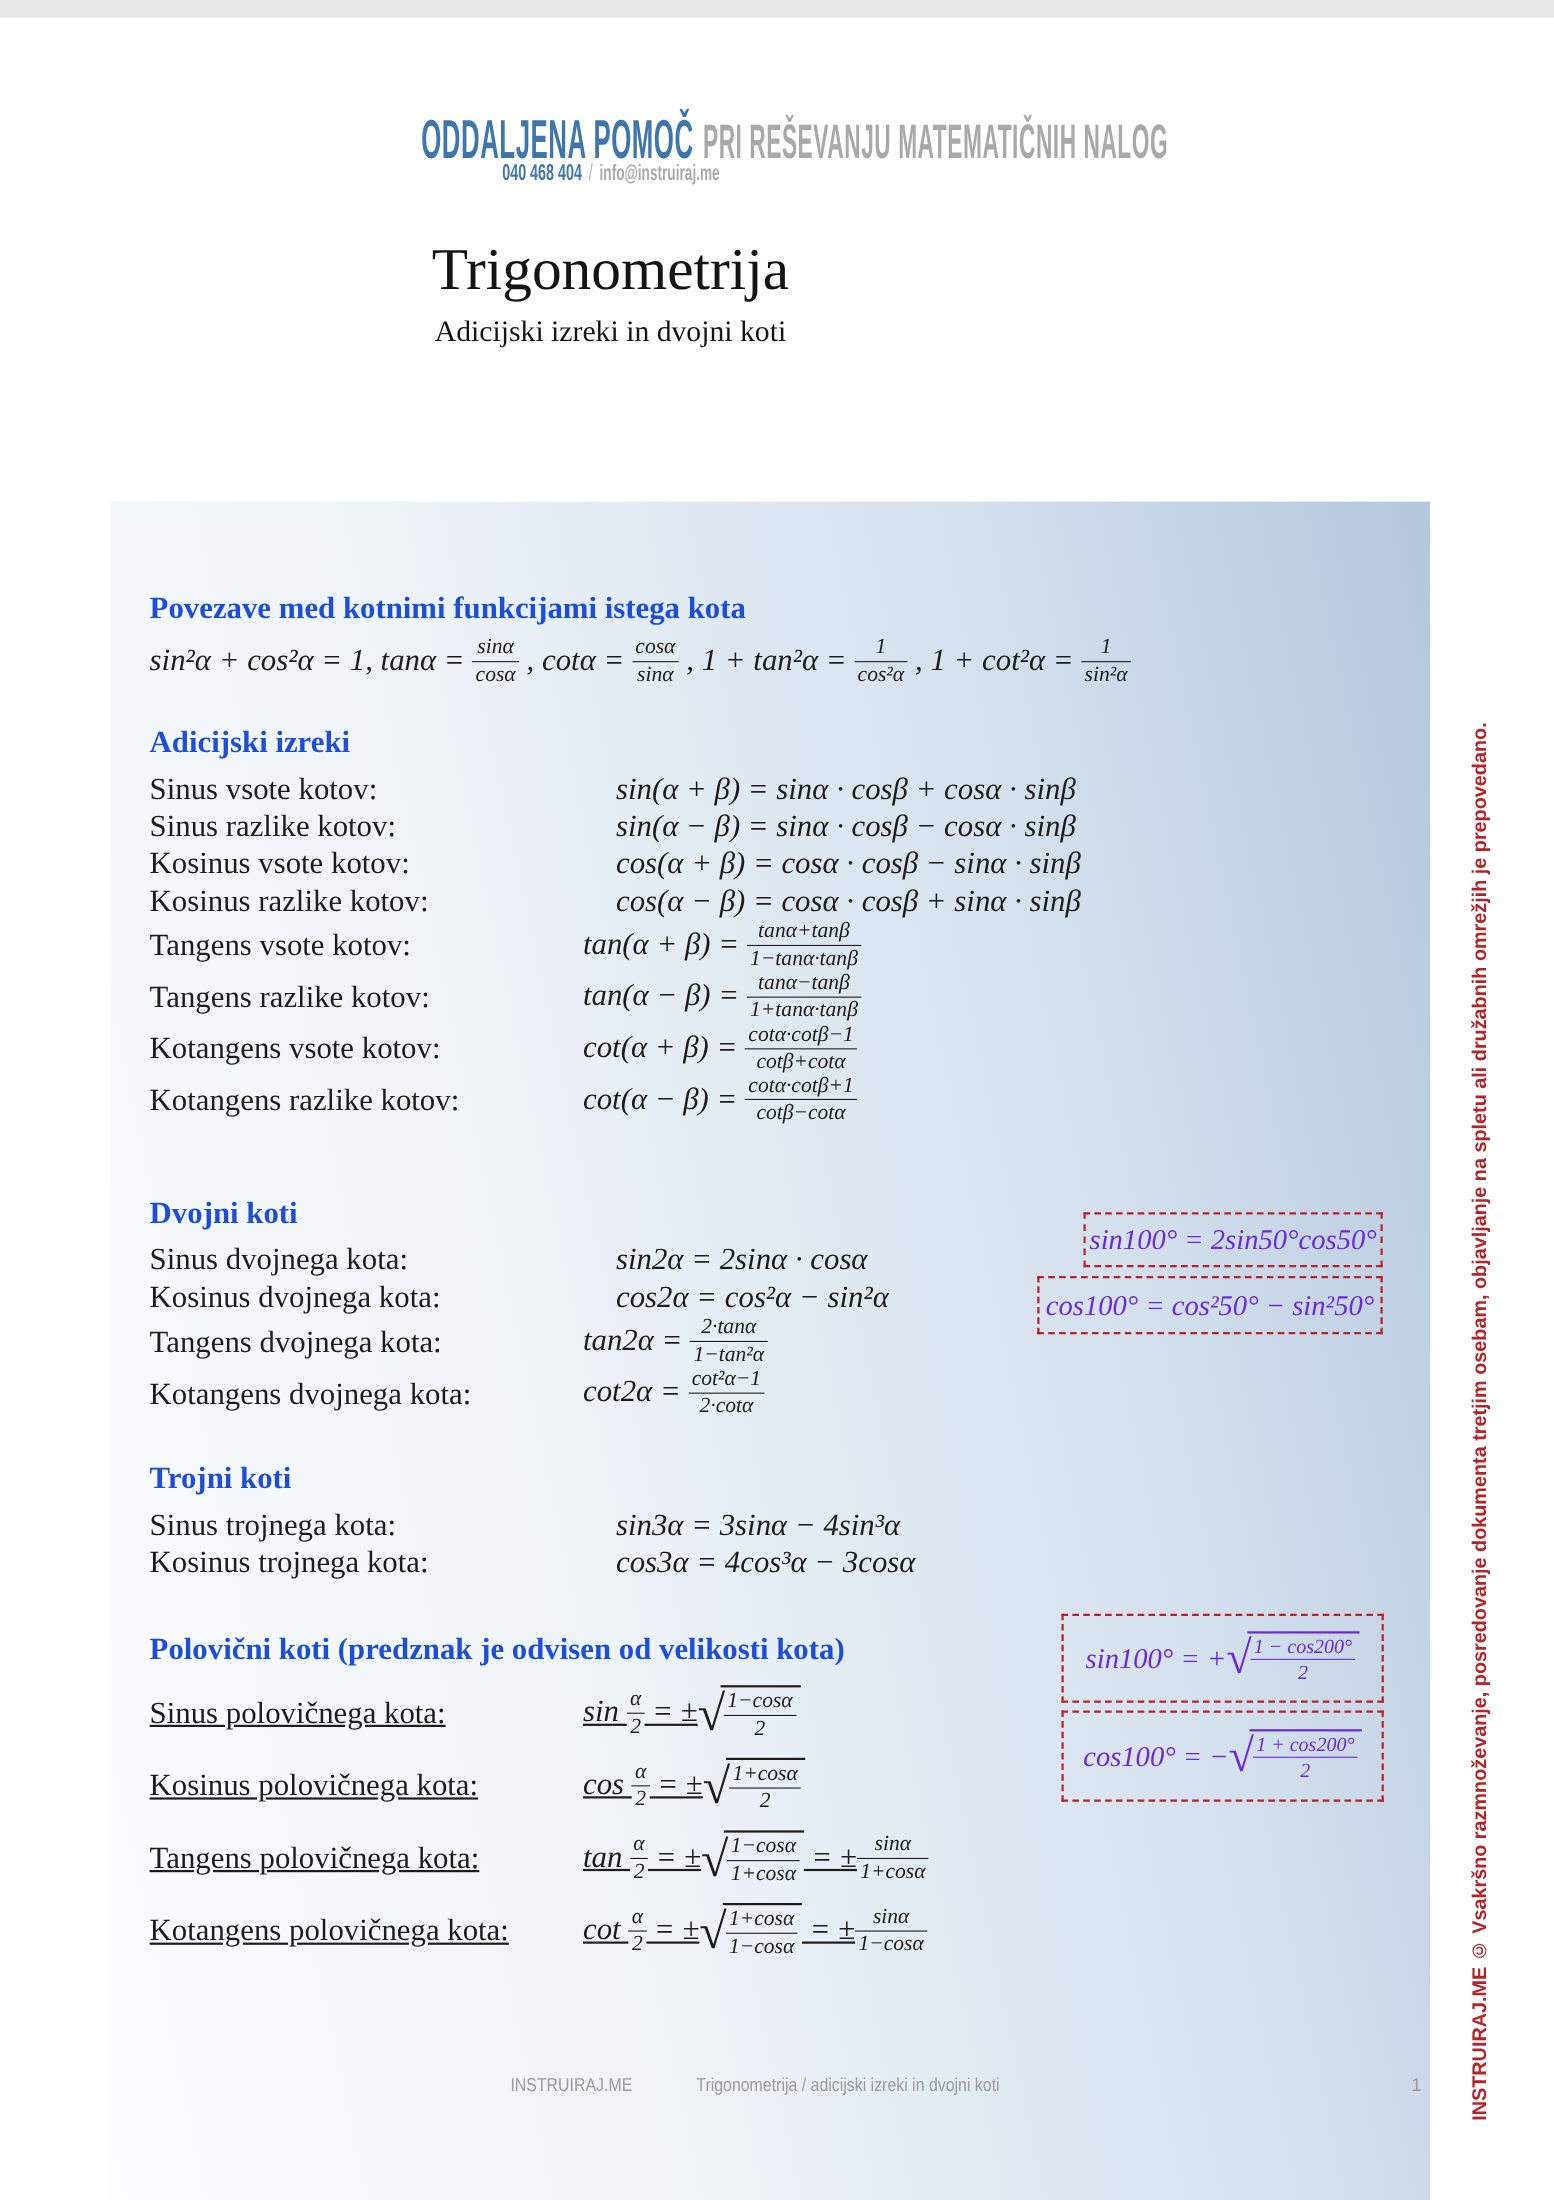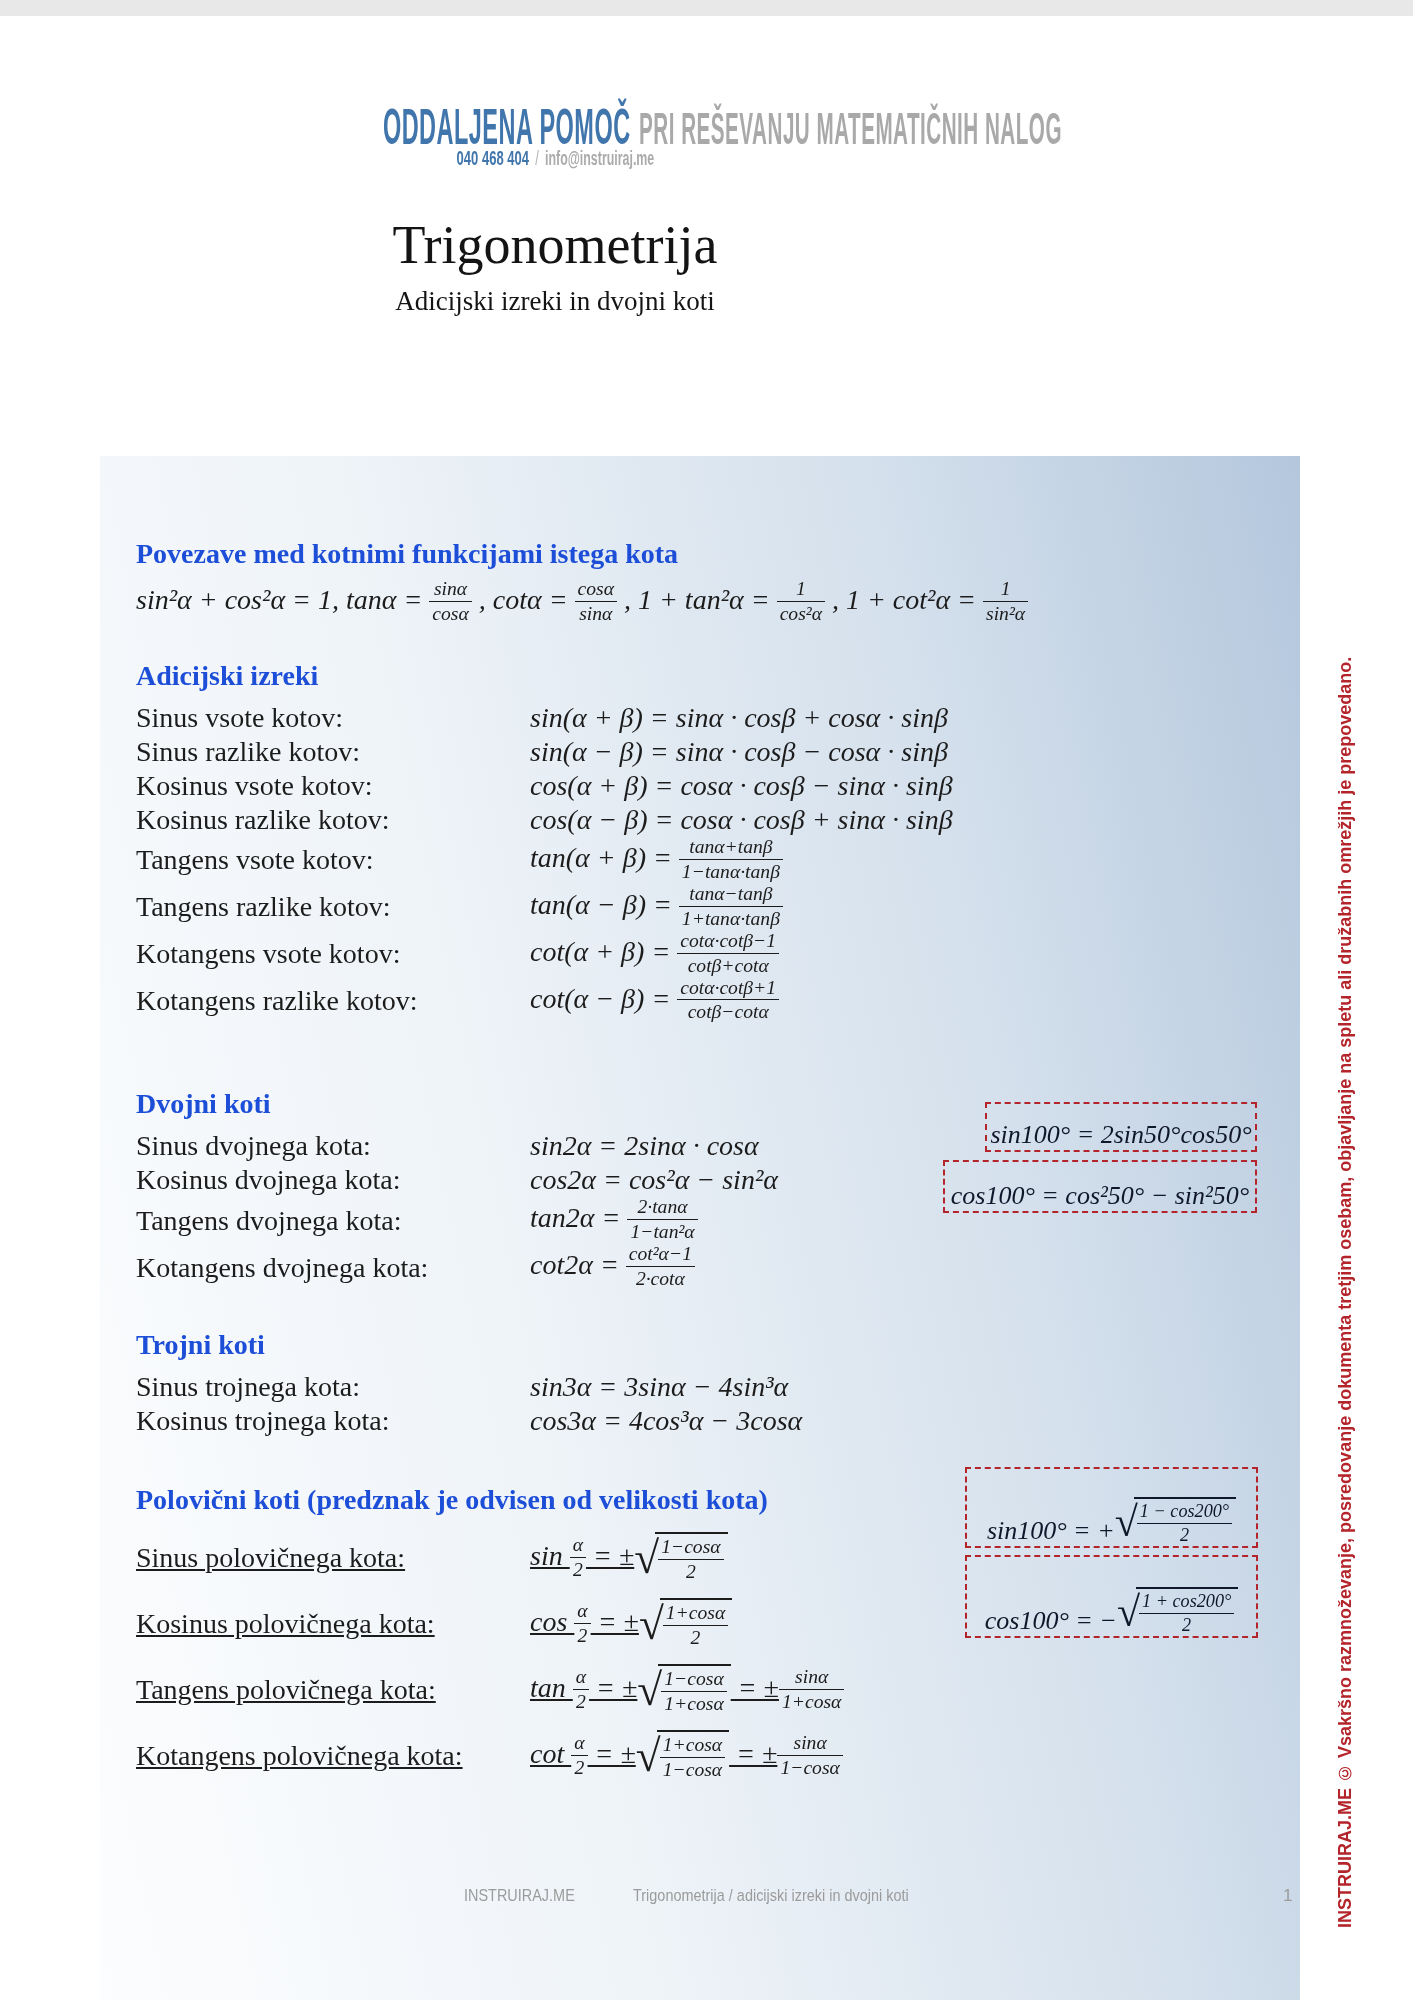--- a/index.html
+++ b/index.html
@@ -31,40 +31,40 @@
 
   
   .content{position:absolute;left:136px;top:522px;width:1150px;}
   .sec-h{font-size:28px;font-weight:bold;margin:0 0 9px 0;color:#1d4ed8;}
   .formula-line{font-size:28px;}
   .sec0{margin-bottom:34px;}
   .sec1{margin-bottom:64px;}
   .sec2{margin-bottom:38px;}
   .sec3{margin-bottom:46px;}
   .row{display:flex;align-items:center;}
-  .row-simple{min-height:34px;}
+  .row-simple{min-height:34px;gap:30px;}
   .row-frac{min-height:46px;}
   .row-sqrt{min-height:66px;text-decoration:underline;}
   .row-label{flex:none;width:394px;font-size:28px;}
   .row-formula{font-size:28px;}
   .math{font-style:italic;}
   .mtxt{white-space:pre;}
 
   
   .frac{display:inline-block;vertical-align:middle;text-align:center;font-size:0.70em;line-height:1.12;position:relative;top:-1px;}
   .fn{display:block;border-bottom:1.5px solid currentColor;padding:0 3px 1px 3px;}
   .fd{display:block;padding:1px 3px 0 3px;}
   .sqrt{display:inline-flex;align-items:center;vertical-align:middle;position:relative;top:-1px;}
   .rsym{font-style:normal;font-size:1.62em;line-height:0.9;margin-right:-4px;position:relative;top:1px;}
   .rbody{border-top:2px solid currentColor;padding:2px 4px 0 3px;}
   .rbody .frac{top:0;}
 
   
-  .example{position:absolute;border:2px dashed #b3252b;color:#0f172a;
-           display:flex;align-items:flex-end;justify-content:center;font-size:26px;}
+  .example{position:absolute;border:2px dashed #b3252b;color:#6d28d9;
+           display:flex;align-items:center;justify-content:center;font-size:26px;}
   .ex0{left:985px;top:1086px;width:268px;height:46px;}
   .ex1{left:943px;top:1144px;width:310px;height:49px;}
   .ex2{left:965px;top:1451px;width:289px;height:77px;}
   .ex3{left:965px;top:1539px;width:289px;height:79px;}
 
   
   .vnote{position:absolute;top:560px;right:48px;height:1352px;width:30px;}
   .vnote span{display:block;height:100%;writing-mode:vertical-rl;transform:rotate(180deg);
       font-family:"Liberation Sans","DejaVu Sans",sans-serif;font-weight:bold;font-size:18px;
       color:#b3252b;white-space:nowrap;}

